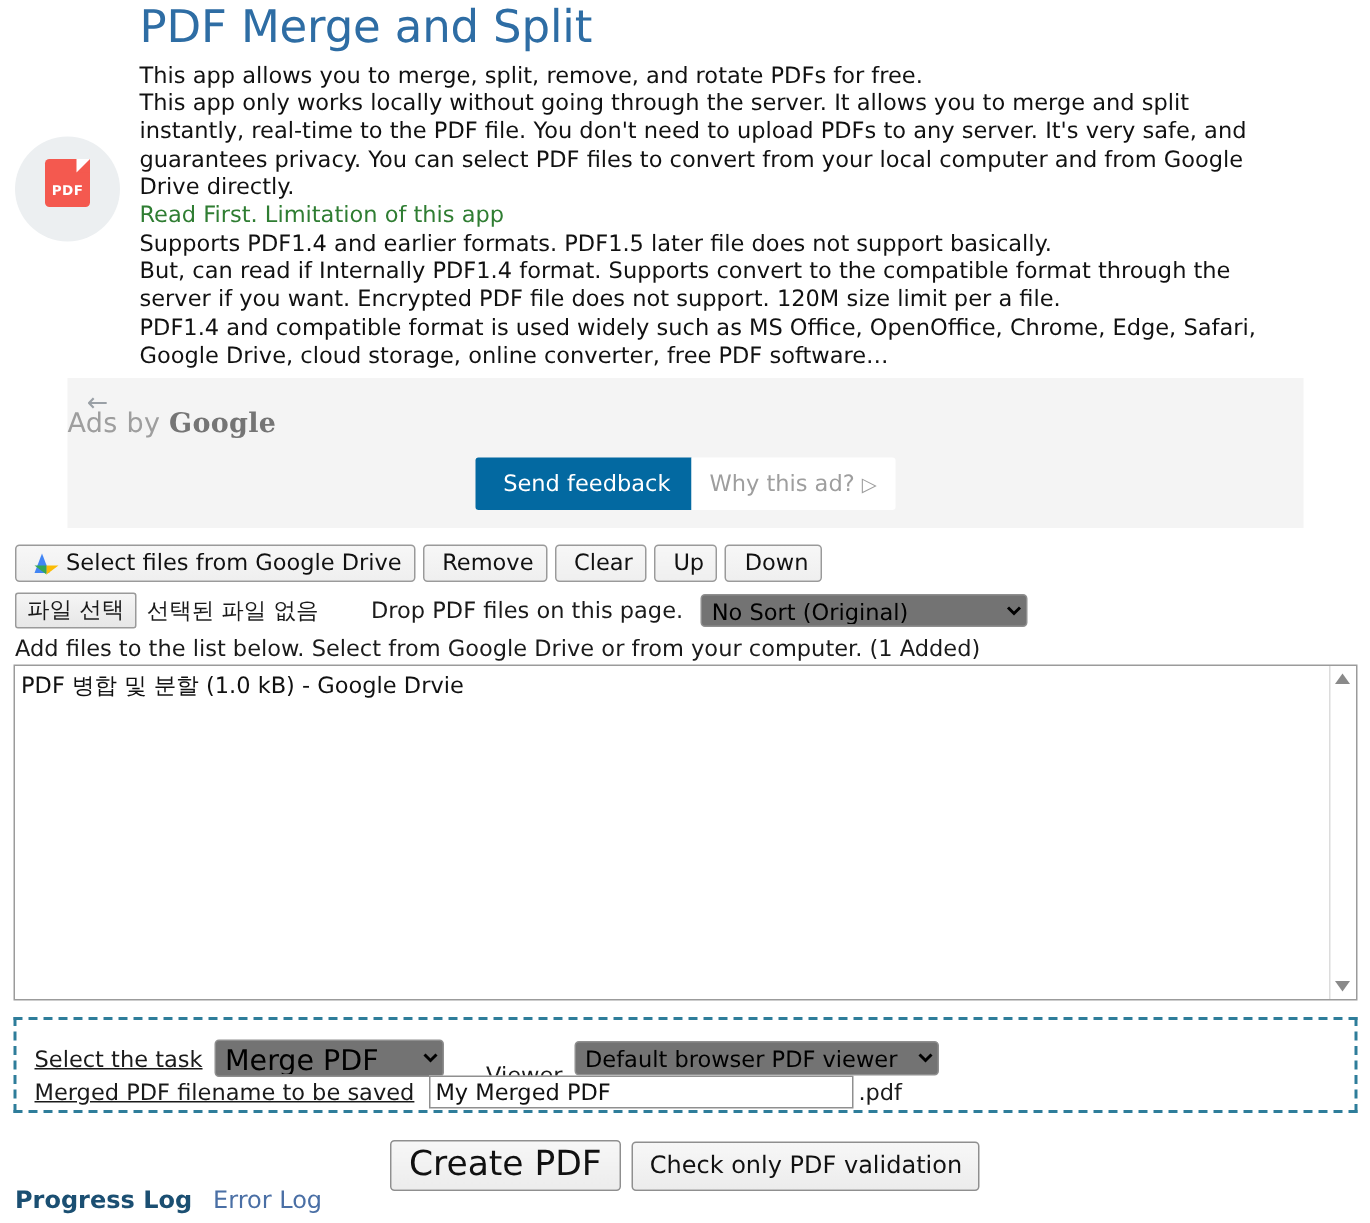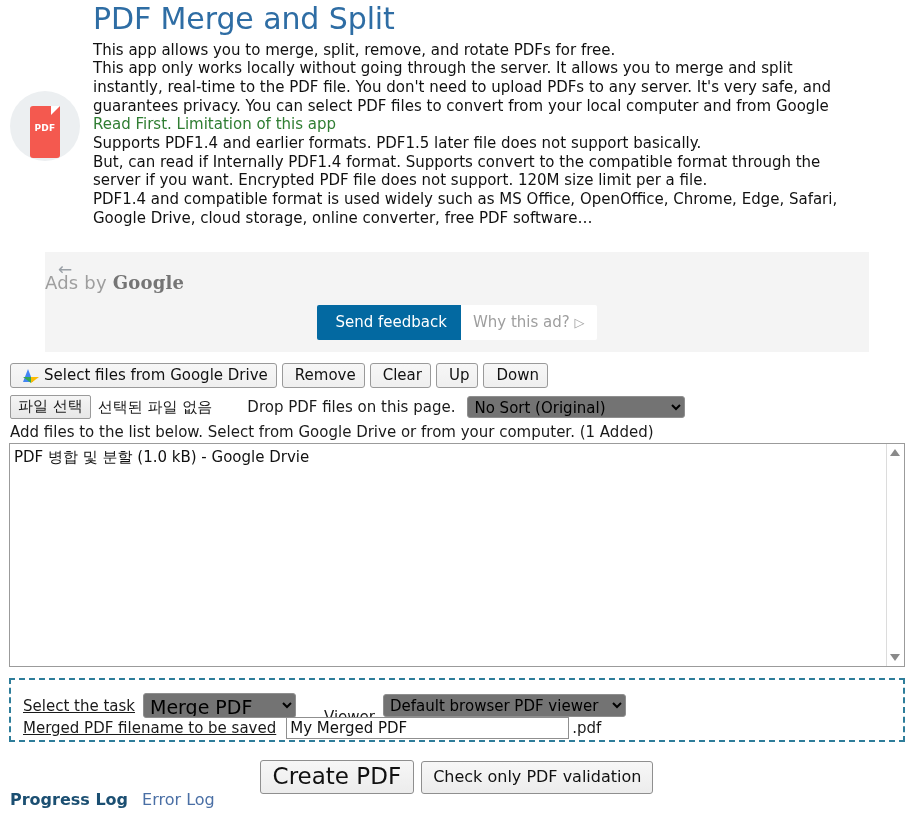--- a/index.html
+++ b/index.html
@@ -22,21 +22,21 @@
   #app-icon{
     position:absolute;
     left:10px; top:91px;
     width:70px;height:70px;
     border-radius:50%;
     background:#eceff1;
   }
   #app-icon .doc{
     position:absolute;
     left:20px; top:15px;
-    width:30px;height:52px;
+    width:30px;height:32px;
     background:#f4594f;
     border-radius:3px 0 3px 3px;
   }
   #app-icon .doc:after{
     content:"";
     position:absolute;
     right:0;top:0;
     border-width:0 0 9px 9px;
     border-style:solid;
     border-color:transparent transparent #f4594f #ffffff;
@@ -379,20 +379,21 @@
     </div>
   </div>
 
   <div id="intro">
     <h1 id="page-title">PDF Merge and Split</h1>
 
     <div class="intro-line">This app allows you to merge, split, remove, and rotate PDFs for free.</div>
     <div class="intro-line">This app only works locally without going through the server. It allows you to merge and split</div>
     <div class="intro-line">instantly, real-time to the PDF file. You don't need to upload PDFs to any server. It's very safe, and</div>
     <div class="intro-line">guarantees privacy. You can select PDF files to convert from your local computer and from Google</div>
+    <div class="intro-line">Drive directly.</div>
 
     <div class="intro-line green">Read First. Limitation of this app</div>
 
     <div class="intro-line">Supports PDF1.4 and earlier formats. PDF1.5 later file does not support basically.</div>
     <div class="intro-line">But, can read if Internally PDF1.4 format. Supports convert to the compatible format through the</div>
     <div class="intro-line">server if you want. Encrypted PDF file does not support. 120M size limit per a file.</div>
     <div class="intro-line">PDF1.4 and compatible format is used widely such as MS Office, OpenOffice, Chrome, Edge, Safari,</div>
     <div class="intro-line">Google Drive, cloud storage, online converter, free PDF software…</div>
   </div>
 </div>

